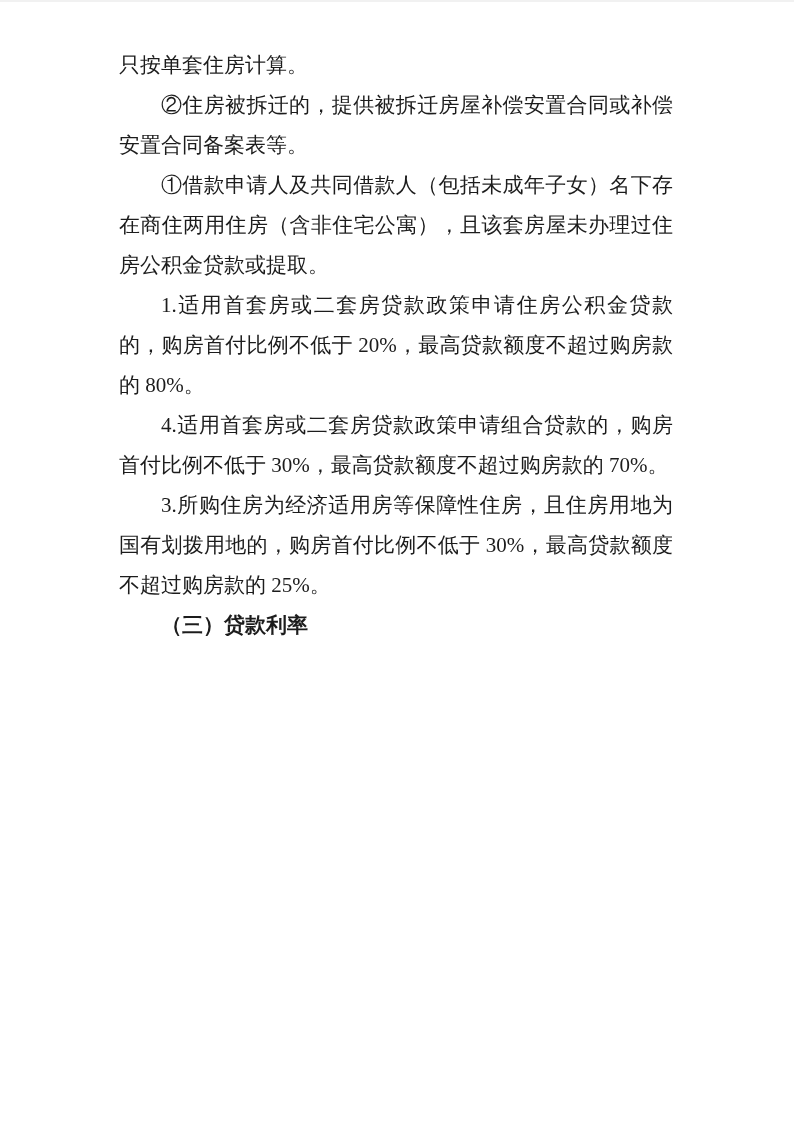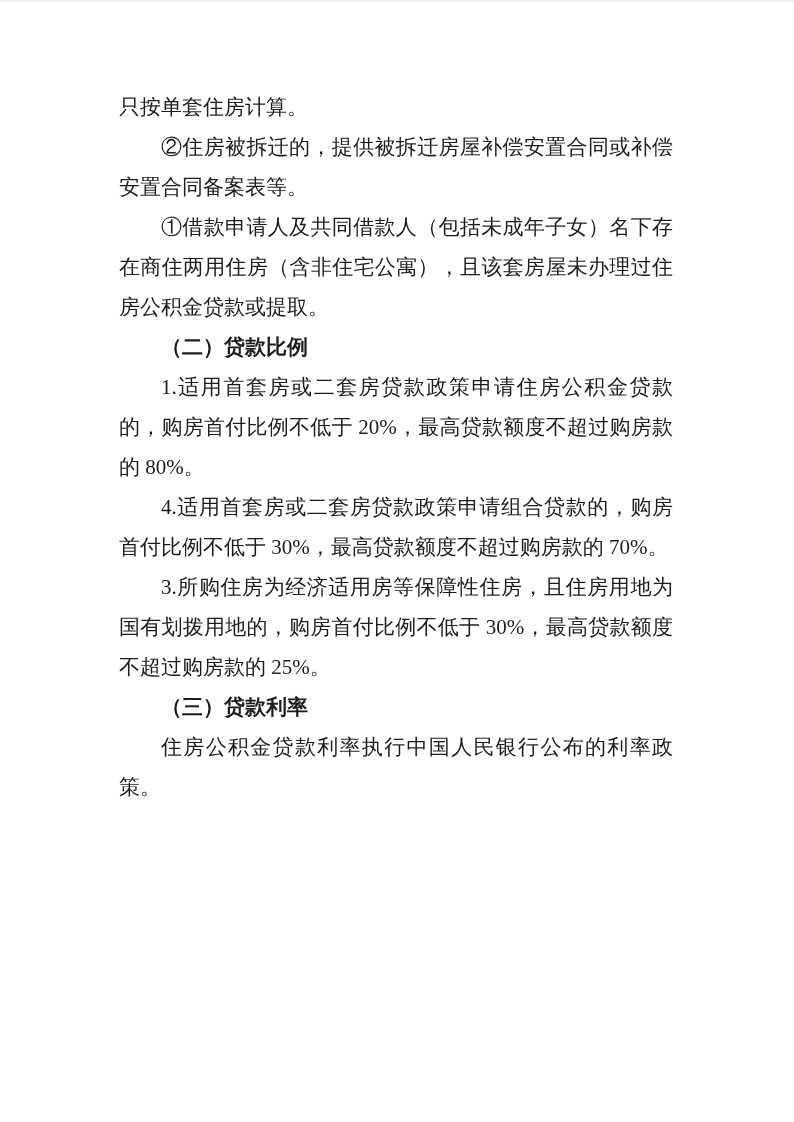--- a/index.html
+++ b/index.html
@@ -6,21 +6,21 @@
     margin: 0;
     padding: 0;
     background: #ffffff;
   }
   .page {
     position: relative;
     width: 794px;
     height: 1122px;
     background: var(--bg, #ffffff);
     box-sizing: border-box;
-    padding: 85px 121px 0 119px;
+    padding: 43px 121px 0 119px;
     overflow: hidden;
     border-top: 2px solid #f1f1f1;
   }
   .para {
     margin: 0;
     padding: 0;
     font-family: "Liberation Serif", "DejaVu Serif", serif;
     font-size: 21px;
     line-height: 40px;
     color: var(--fg, #1c1c1c);
@@ -44,20 +44,18 @@
   }
 </style>
 </head>
 <body>
 
 <div class="page">
   <div>
     <p class="para no-indent">只按单套住房计算。</p>
     <p class="para">②住房被拆迁的，提供被拆迁房屋补偿安置合同或补偿安置合同备案表等。</p>
     <p class="para">①借款申请人及共同借款人（包括未成年子女）名下存在商住两用住房（含非住宅公寓），且该套房屋未办理过住房公积金贷款或提取。</p>
-    <h2 class="heading">（二）贷款比例</h2>
     <p class="para">1.适用首套房或二套房贷款政策申请住房公积金贷款的，购房首付比例不低于 20%，最高贷款额度不超过购房款的 80%。</p>
     <p class="para">4.适用首套房或二套房贷款政策申请组合贷款的，购房首付比例不低于 30%，最高贷款额度不超过购房款的 70%。</p>
     <p class="para">3.所购住房为经济适用房等保障性住房，且住房用地为国有划拨用地的，购房首付比例不低于 30%，最高贷款额度不超过购房款的 25%。</p>
     <h2 class="heading">（三）贷款利率</h2>
-    <p class="para">住房公积金贷款利率执行中国人民银行公布的利率政策。</p>
   </div>
 </div>
 
 </body></html>

